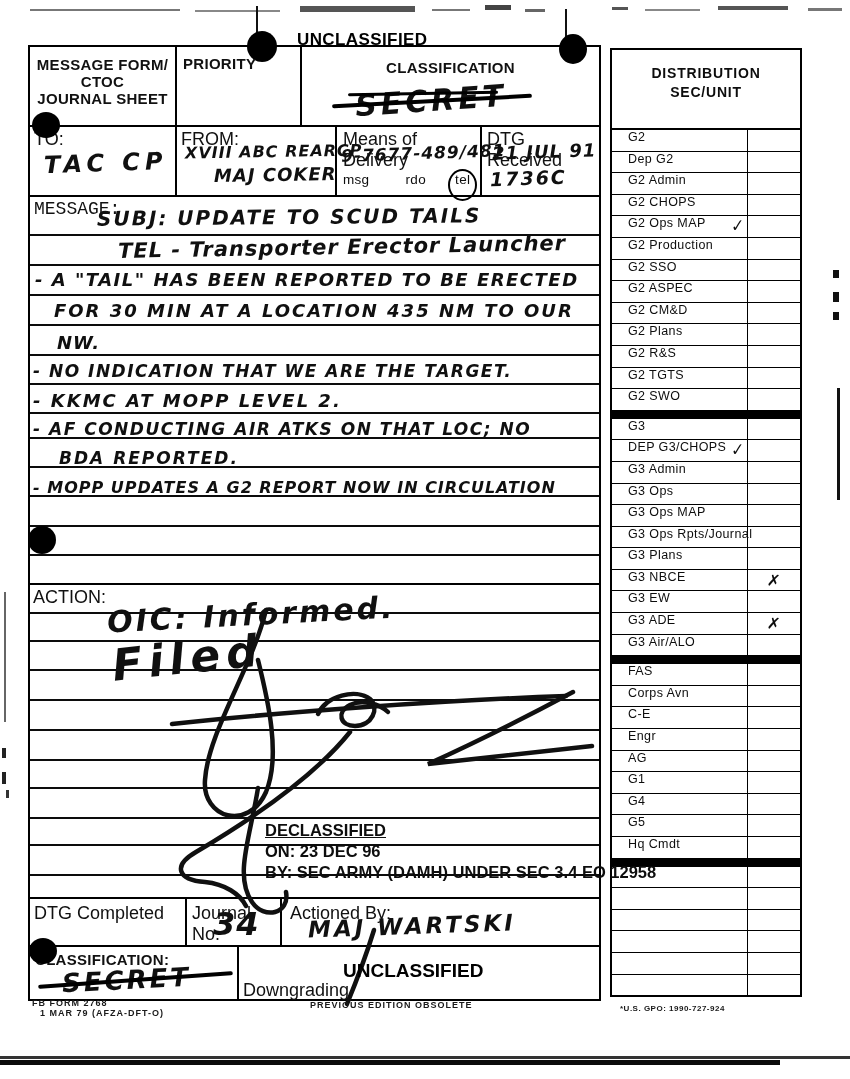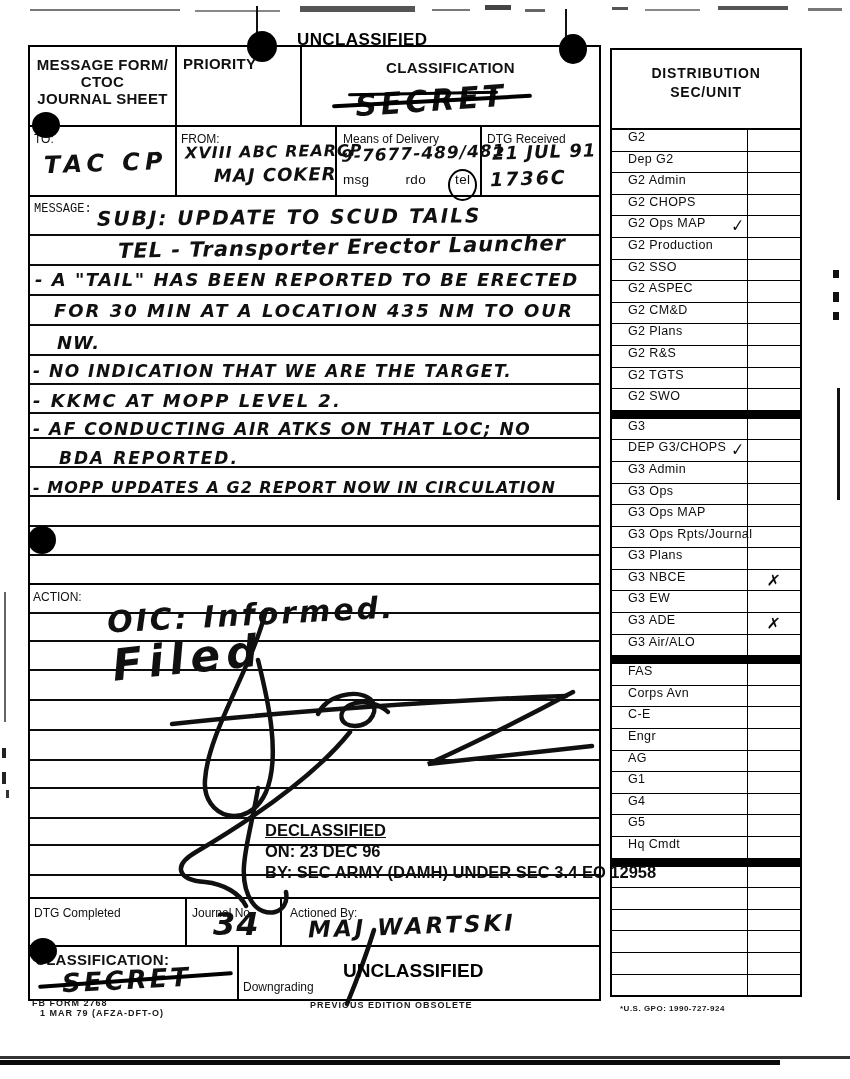--- a/index.html
+++ b/index.html
@@ -1,21 +1,21 @@
 <!DOCTYPE html>
 <html><head>
 <meta charset="utf-8">
 <style>
   html,body{margin:0;padding:0;background:#fff;}
   .page{position:relative;width:850px;height:1079px;background:#fff;overflow:hidden;
         font-family:"Liberation Sans",sans-serif;color:#0d0d0d;}
   .abs{position:absolute;}
   .cell{position:absolute;border-right:2px solid #000;border-bottom:2px solid #000;box-sizing:border-box;}
   .cell.last{border-right:none;}
-  .lbl{font-size:12px;font-weight:400;color:#111;}
+  .lbl{font-size:18px;font-weight:400;color:#111;}
   .blbl{font-size:15px;font-weight:700;letter-spacing:.3px;color:#111;}
   .hw{font-family:"DejaVu Sans",sans-serif;font-style:italic;font-weight:700;color:#101010;
       white-space:nowrap;letter-spacing:1px;}
   .rl{position:absolute;left:0;width:569px;height:2px;background:#0c0c0c;}
   .stamp{font-weight:700;color:#000;white-space:nowrap;}
   .strike{position:absolute;background:#000;border-radius:2px;}
   .dot{position:absolute;background:#000;border-radius:50%;}
   .art{position:absolute;background:#444;}
   
   .form{position:absolute;left:28px;top:45px;width:569px;height:952px;border:2px solid #000;box-sizing:content-box;}

